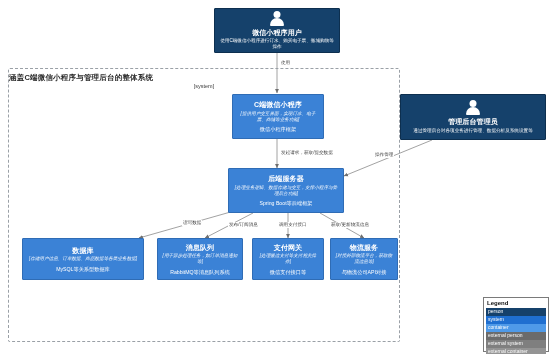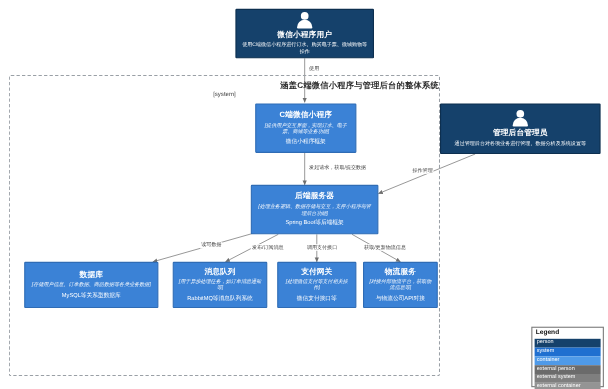--- a/index.html
+++ b/index.html
@@ -33,21 +33,21 @@
   
   .boundary {
     position: absolute;
     border: 1px dashed #9aa0a6;
     border-radius: 2px;
     background: transparent;
   }
   .boundary-title {
     position: absolute;
     width: 100%;
-    text-align: right;
+    text-align: left;
     top: 4px;
     font-size: 7.5px;
     font-weight: bold;
     color: #2b2b2b;
     letter-spacing: 0.2px;
     line-height: 1.25;
   }
   .boundary-type {
     position: absolute;
     width: 100%;

